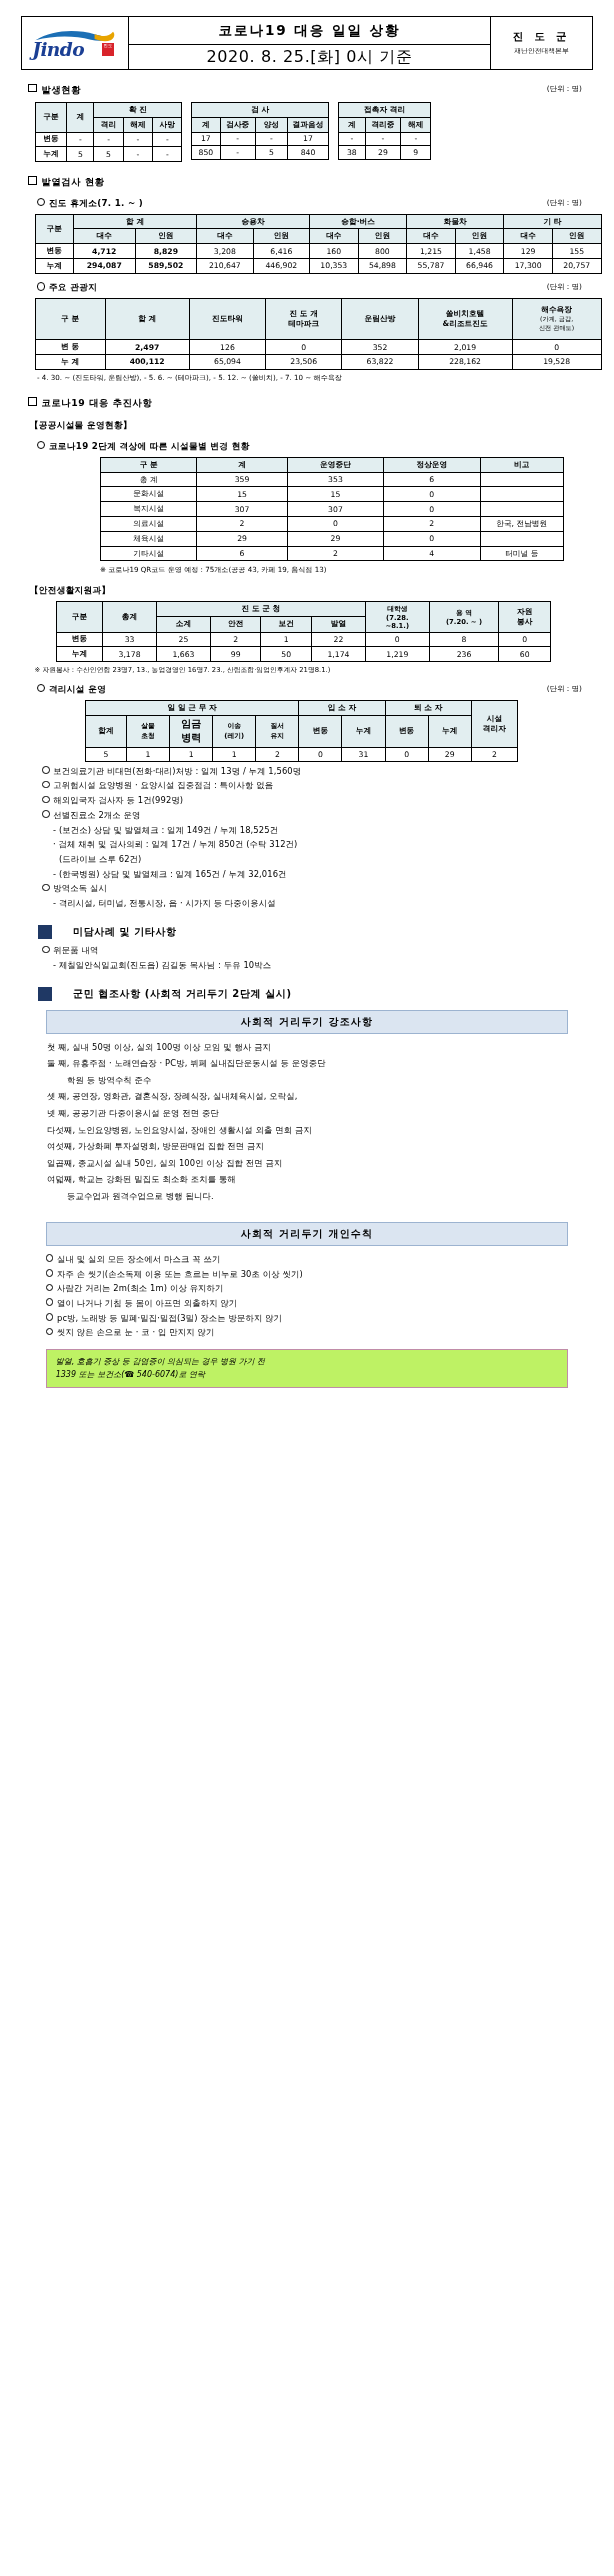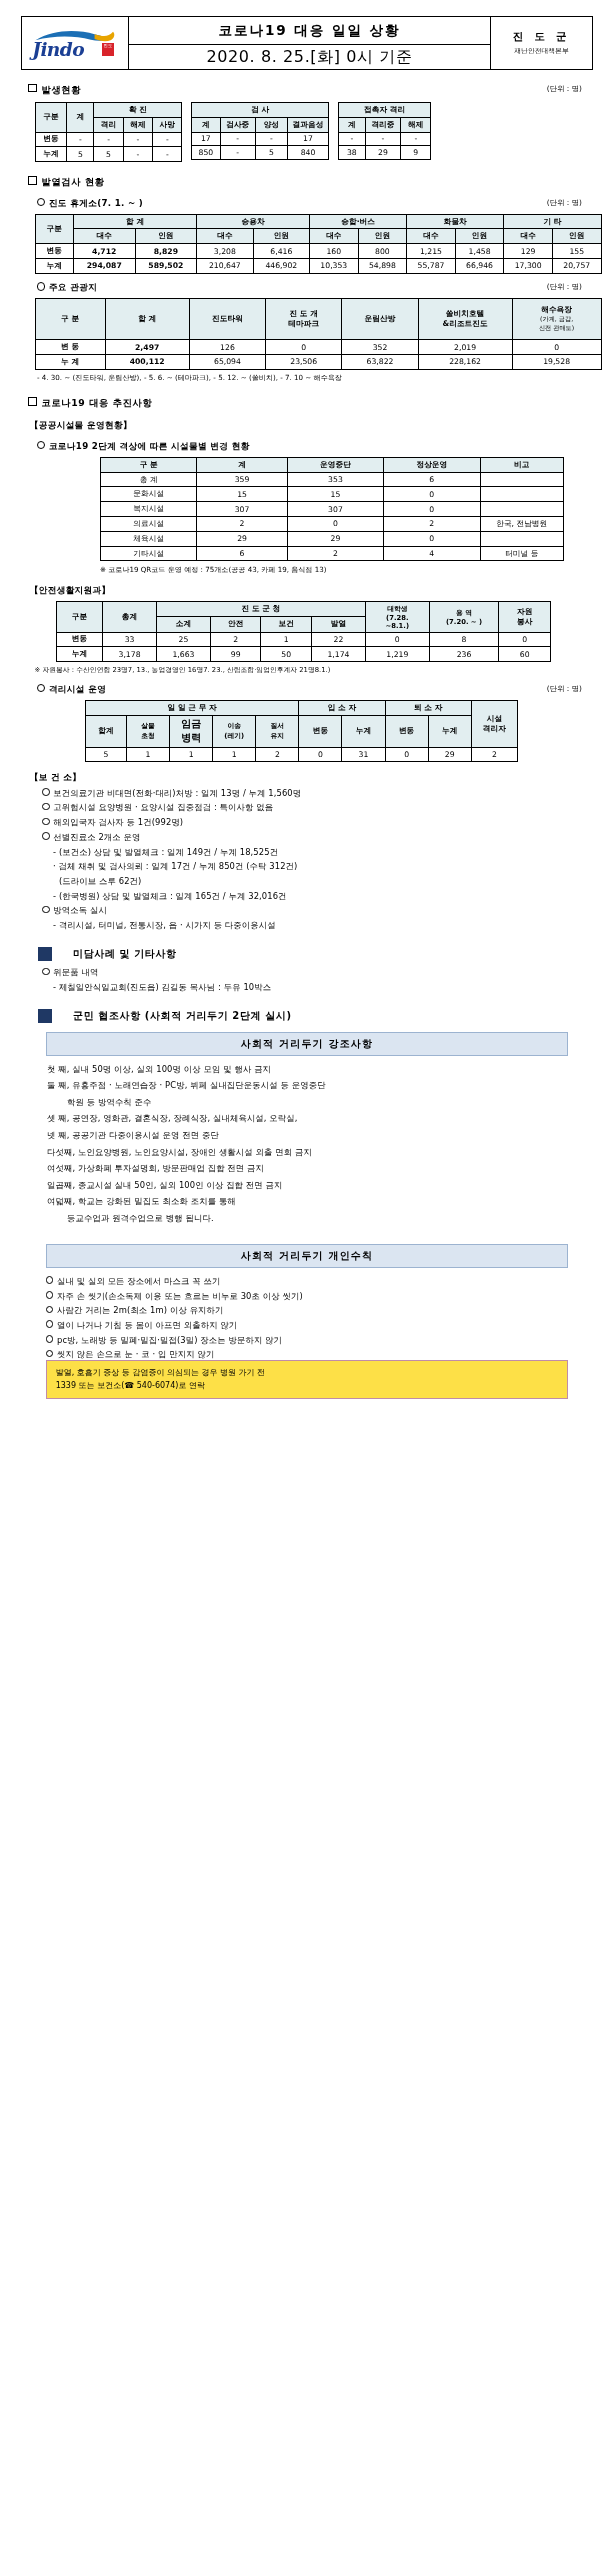--- a/index.html
+++ b/index.html
@@ -66,22 +66,22 @@
   .banner{display:flex;align-items:center;margin:16px 0 6.2px 17.3px;gap:15px;}
   .banner .sq{width:13.6px;height:13.6px;background:#1f3864;margin-right:6.2px;}
   .banner .tx{font-size:10px;font-weight:700;letter-spacing:0.6px;}
 
   .bluebar{background:#dbe5f1;border:0.6px solid #9cb3d0;text-align:center;
     font-size:10px;font-weight:700;padding:4.3px 0;margin:8.7px 25px 7.4px 25px;letter-spacing:1.2px;}
 
   .para{font-size:8.4px;margin:5.6px 0 0 26px;letter-spacing:0.1px;}
   .para.ind{margin-left:46px;}
 
-  .pinkbox{border:0.6px solid #c08ca8;background:#fde047;margin:0 25px 0 25px;padding:5.6px 8.7px;
-    font-size:8px;line-height:1.6;}
+  .pinkbox{border:0.6px solid #c08ca8;background:#bef264;margin:11px 25px 0 25px;padding:5.6px 8.7px;
+    font-size:8px;line-height:1.6;font-style:italic;}
 
   
   .tiny{font-size:6.2px;font-weight:400;}
 </style>
 </head>
 <body>
 
 <div class="page">
 <div class="inner">
 
@@ -456,21 +456,20 @@
       <td>2</td>
       <td>0</td>
       <td>31</td>
       <td>0</td>
       <td>29</td>
       <td>2</td>
     </tr>
   </tbody>
       </table>
 
-  <h3 class="brk">【보 건 소】</h3>
   <ul class="bl">
     <li><span class="cir"></span><span>보건의료기관 비대면(전화·대리)처방 : 일계 13명 / 누계 1,560명</span></li>
     <li><span class="cir"></span><span>고위험시설 요양병원 · 요양시설 집중점검 : 특이사항 없음</span></li>
     <li><span class="cir"></span><span>해외입국자 검사자 등 1건(992명)</span></li>
     <li><span class="cir"></span><span>선별진료소 2개소 운영</span></li>
     <li class="dash">- (보건소) 상담 및 발열체크 : 일계 149건 / 누계 18,525건</li>
     <li class="dot">· 검체 채취 및 검사의뢰 : 일계 17건 / 누계 850건 (수탁 312건)</li>
     <li class="dash2">(드라이브 스루 62건)</li>
     <li class="dash">- (한국병원) 상담 및 발열체크 : 일계 165건 / 누계 32,016건</li>
     <li><span class="cir"></span><span>방역소독 실시</span></li>

